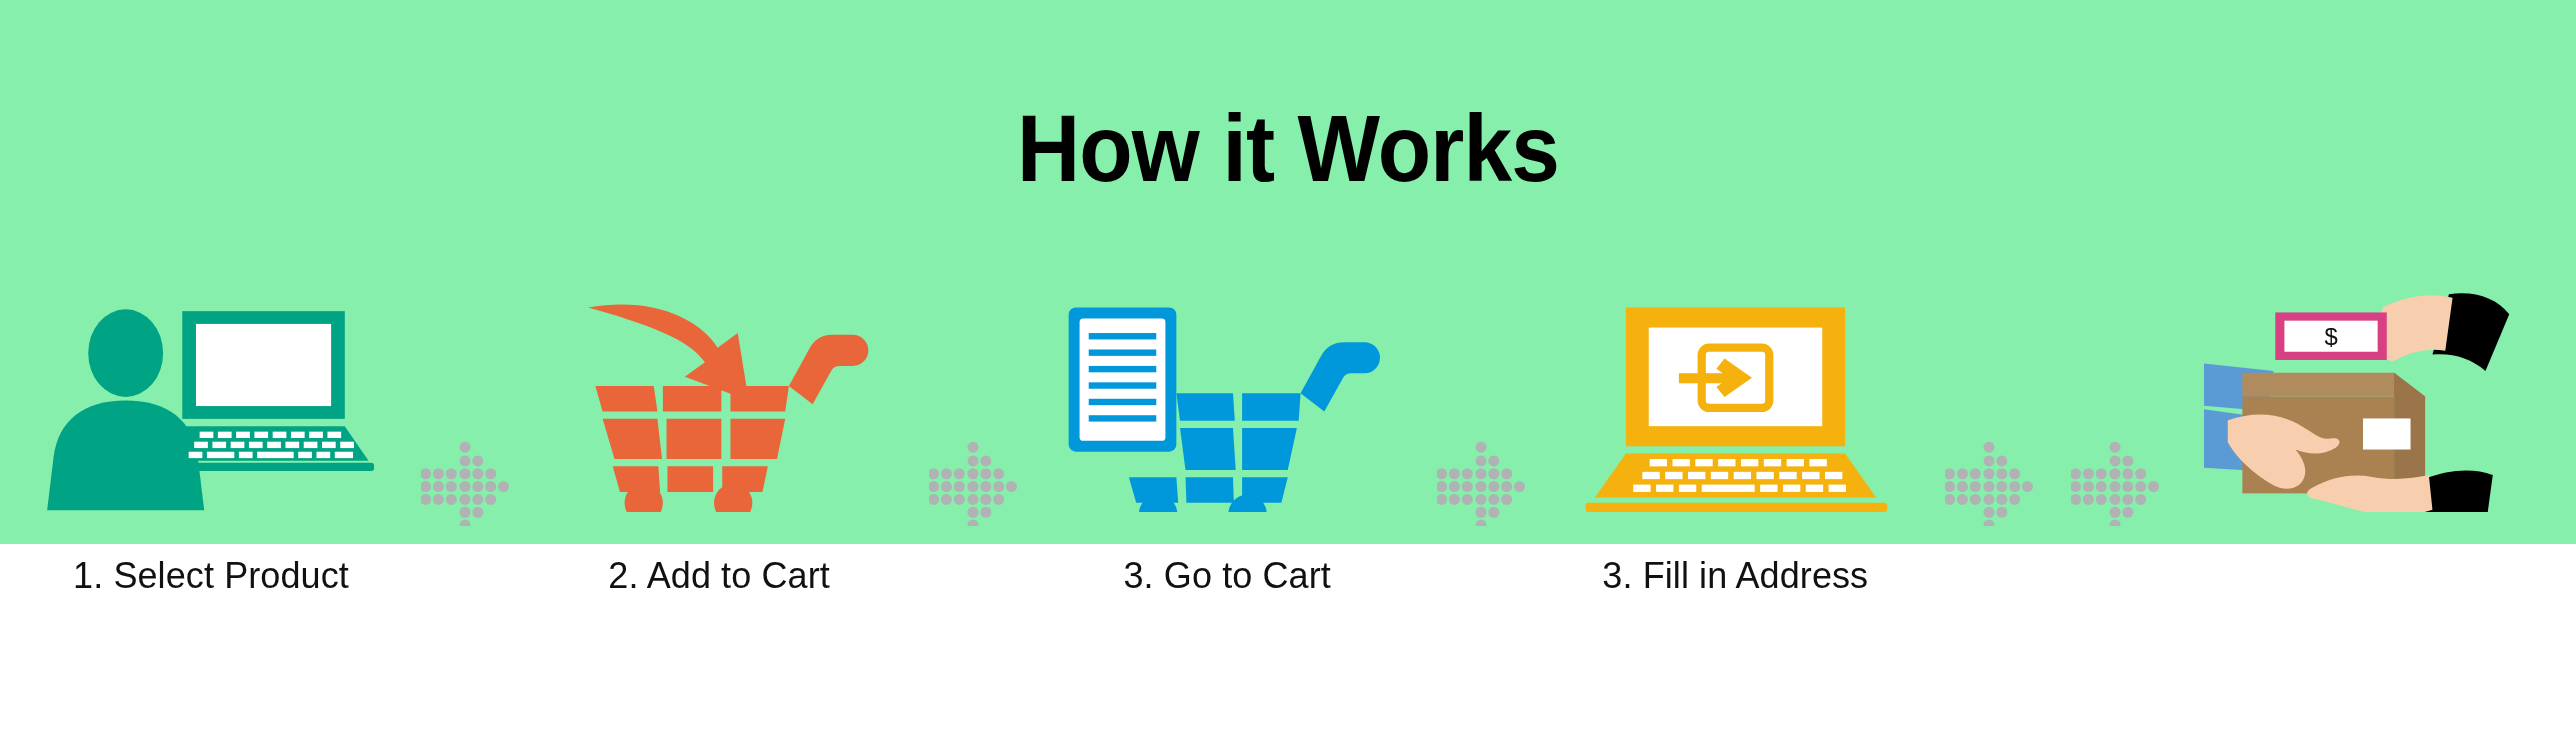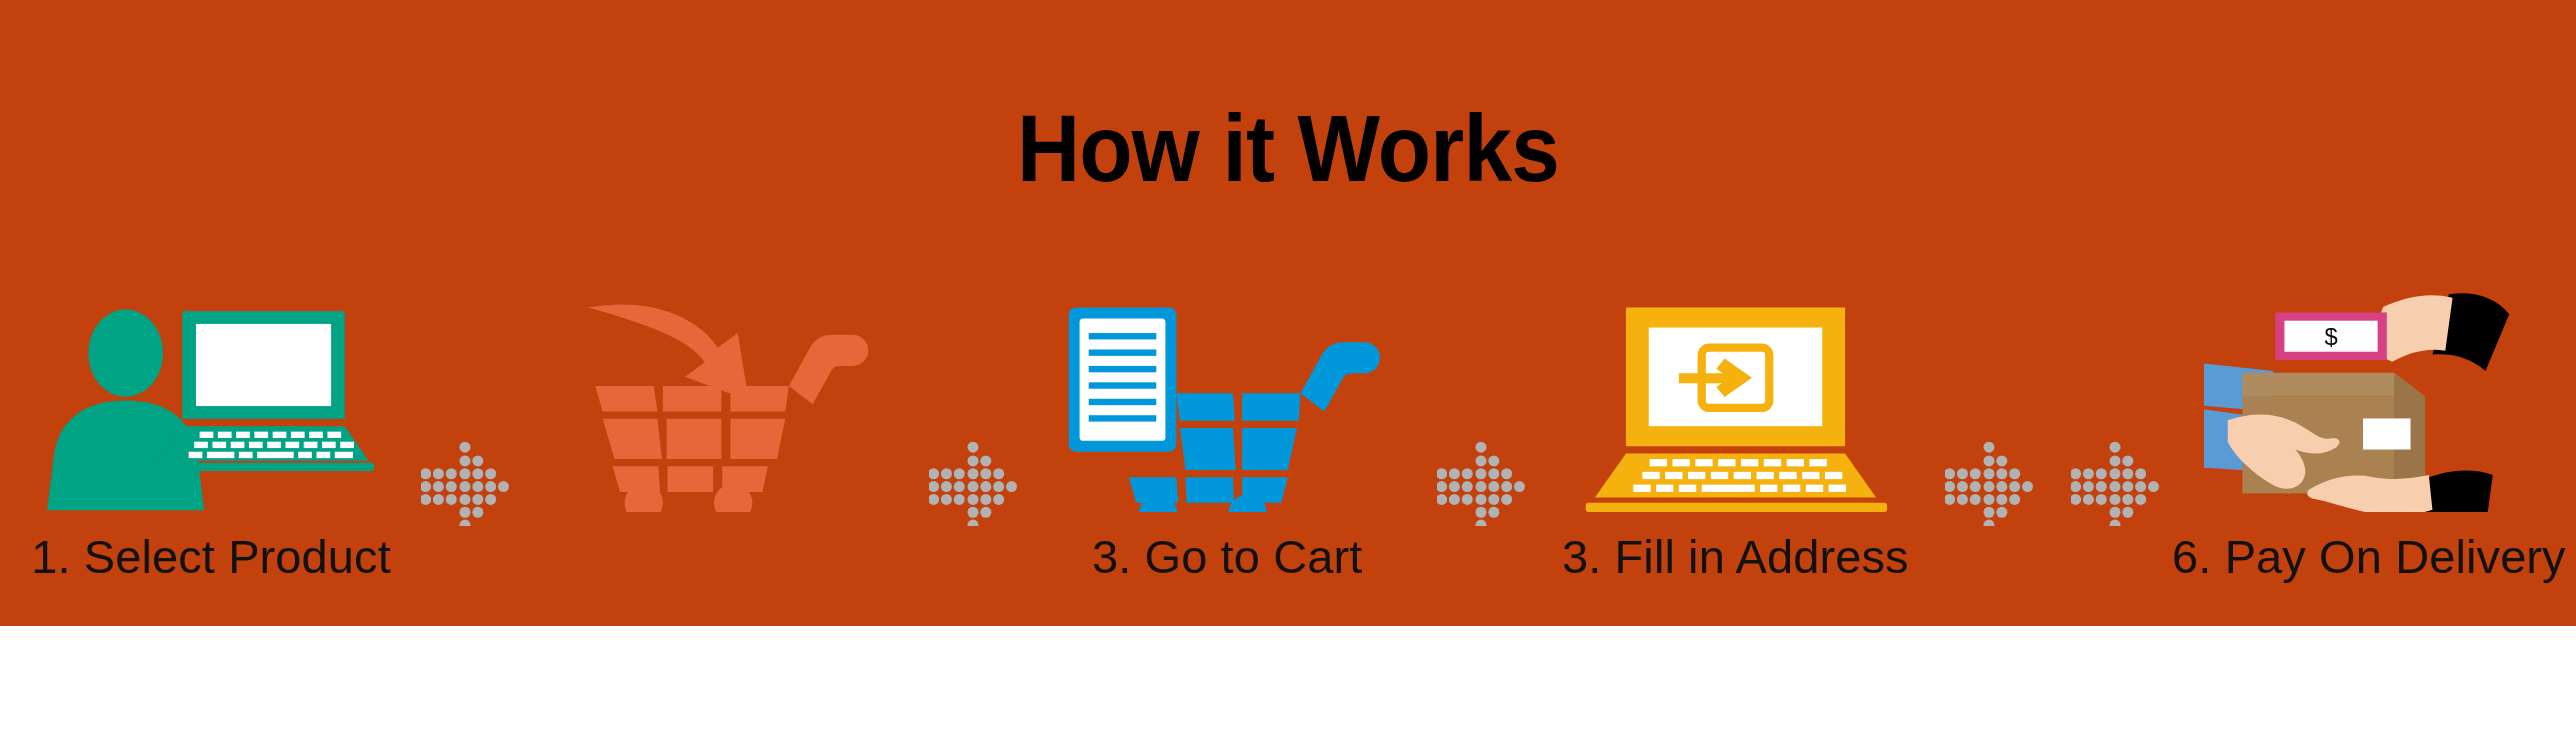--- a/index.html
+++ b/index.html
@@ -10,22 +10,22 @@
   }
   body {
     width: 2576px;
     height: 745px;
     font-family: "Liberation Sans", sans-serif;
     overflow: hidden;
   }
   #page {
     position: relative;
     width: 2576px;
-    height: 626px;
-    background: #c2410c;
+    height: 544px;
+    background: #86efac;
   }
   #page-title {
     position: absolute;
     top: 99px;
     left: 0;
     width: 2576px;
     text-align: center;
     font-family: "Liberation Sans", sans-serif;
     font-weight: bold;
     font-size: 95px;
@@ -56,24 +56,24 @@
   }
   .step-art {
     width: 329px;
     height: 210px;
     display: flex;
     align-items: flex-end;
     justify-content: center;
   }
   .step-art svg { display: block; }
   .step-label {
-    margin-top: 17px;
+    margin-top: 43px;
     font-family: "Liberation Sans", sans-serif;
     font-weight: normal;
-    font-size: 47px;
+    font-size: 36px;
     color: #111111;
     white-space: nowrap;
     letter-spacing: 0.1px;
   }
   .arrow-sep {
     flex: 0 0 auto;
     width: 91px;
     height: 210px;
     display: flex;
     align-items: center;
@@ -179,20 +179,21 @@
             <path d="M192 128 h60 l-9 44 h-51 z"></path>
             <path d="M63 180 h50 l2 28 h-44 z"></path>
             <path d="M123 180 h50 l0 28 h-50 z"></path>
             <path d="M183 180 h50 l-6 28 h-44 z"></path>
             <path d="M256 92 l22 -40 c6 -11 14 -16 26 -16 h22 a17 17 0 0 1 0 34 h-14 c-5 0 -8 2 -10 6 l-20 36 z"></path>
             <circle cx="97" cy="220" r="21"></circle>
             <circle cx="195" cy="220" r="21"></circle>
           </g>
         </svg>
       </div>
+      <div class="step-label">2. Add to Cart</div>
     </div>
 
     <div class="arrow-sep">
       <svg width="88" height="88" viewBox="0 0 96 96" xmlns="http://www.w3.org/2000/svg">
         <g fill="#B0B2B4">
           <circle cx="48" cy="10" r="6"></circle>
           <circle cx="48" cy="25" r="6"></circle>
             <circle cx="62" cy="25" r="6"></circle>
           <circle cx="5" cy="39" r="6"></circle>
             <circle cx="19" cy="39" r="6"></circle>
@@ -414,18 +415,17 @@
           </g>
 
           <path d="M26 140 c30 -10 56 -8 80 6 c14 8 22 16 32 14 c10 -2 14 4 6 10 c-12 8 -28 8 -44 2
                    c10 12 14 24 8 34 c-6 10 -20 12 -34 4 c-20 -12 -38 -28 -48 -46 z" fill="#F7CFAE"></path>
 
           <path d="M242 204 c26 -10 52 -12 74 -4 l-6 44 c-22 -6 -46 -4 -68 6 z" fill="#000000"></path>
           <path d="M118 214 c22 -12 44 -16 66 -12 c22 4 44 2 62 -2 l4 38 c-20 6 -44 8 -66 4
                    c-22 -4 -44 -12 -64 -16 c-8 -2 -10 -8 -2 -12 z" fill="#F7CFAE"></path>
         </svg>
       </div>
-      <div class="step-label">6. Pay On Delivery</div>
     </div>
 
   </div>
 </div>
 
 
 </body></html>

